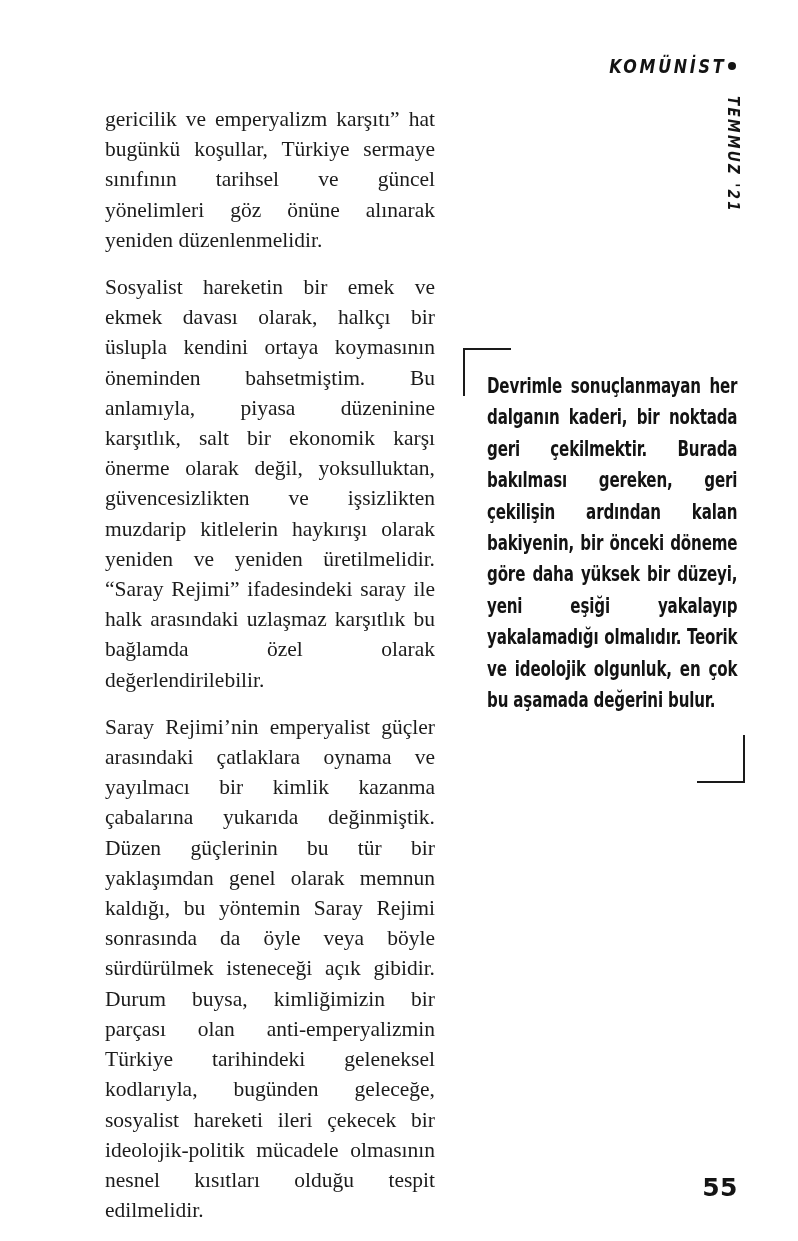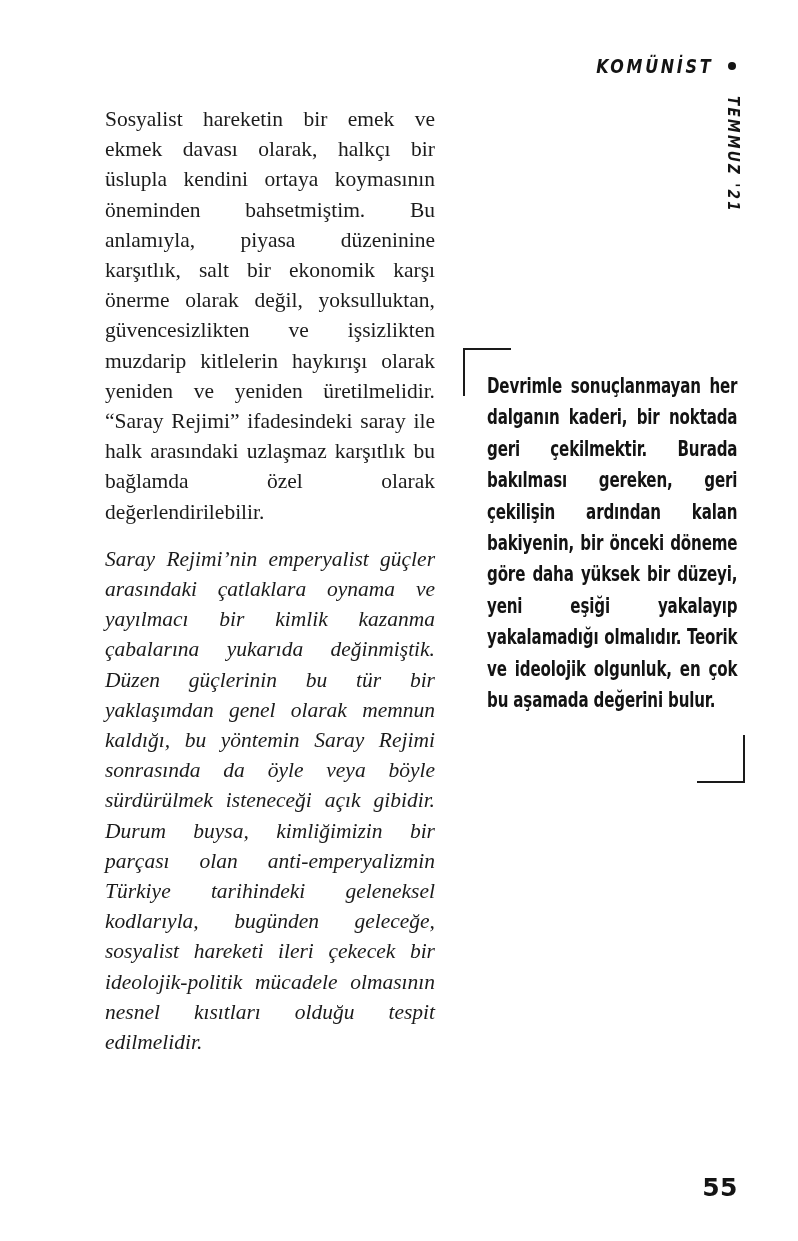--- a/index.html
+++ b/index.html
@@ -22,21 +22,20 @@
     inset: 0;
   }
 
   
   .running-head {
     position: absolute;
     top: 55px;
     right: 62px;
     display: flex;
     align-items: center;
-    gap: 13px;
     white-space: nowrap;
   }
   .running-head-title {
     font-family: "DejaVu Sans", "Liberation Sans", sans-serif;
     font-weight: 700;
     font-style: italic;
     font-size: 19px;
     letter-spacing: 3.2px;
     color: #141414;
     transform: scaleX(0.84);
@@ -79,21 +78,20 @@
     margin: 0 0 17px 0;
     font-size: 21.5px;
     line-height: 30.2px;
     text-align: justify;
     text-justify: inter-word;
     hyphens: manual;
     color: #1b1b1b;
   }
   .body-paragraph:last-child {
     margin-bottom: 14px;
-    font-style: italic;
   }
 
   
   .pullquote {
     position: absolute;
     left: 463px;
     top: 348px;
     width: 282px;
     height: 435px;
     text-decoration: underline;
@@ -152,20 +150,21 @@
 <div class="page">
 
   <div class="running-head">
     <span class="running-head-title">KOMÜNİST</span>
     <span class="running-head-bullet"></span>
   </div>
 
   <div class="issue-marker">TEMMUZ '21</div>
 
   <div class="body-column">
+    <p class="body-paragraph">gericilik ve emperyalizm karşıtı” hat bugünkü koşullar, Türkiye sermaye sınıfının tarihsel ve güncel yönelimleri göz önüne alınarak yeniden düzenlenmelidir.</p>
     <p class="body-paragraph">Sosyalist hareketin bir emek ve ekmek davası olarak, halkçı bir üslupla kendini ortaya koymasının öneminden bahsetmiştim. Bu anlamıyla, piyasa düzeninine karşıtlık, salt bir ekonomik karşı önerme olarak değil, yoksulluktan, güvencesizlikten ve işsizlikten muzdarip kitlelerin haykırışı olarak yeniden ve yeniden üretilmelidir. “Saray Rejimi” ifadesindeki saray ile halk arasındaki uzlaşmaz karşıtlık bu bağlamda özel olarak değerlendirilebilir.</p>
     <p class="body-paragraph">Saray Rejimi’nin emperyalist güçler arasındaki çatlaklara oynama ve yayılmacı bir kimlik kazanma çabalarına yukarıda değinmiştik. Düzen güçlerinin bu tür bir yaklaşımdan genel olarak memnun kaldığı, bu yöntemin Saray Rejimi sonrasında da öyle veya böyle sürdürülmek isteneceği açık gibidir. Durum buysa, kimliğimizin bir parçası olan anti-emperyalizmin Türkiye tarihindeki geleneksel kodlarıyla, bugünden geleceğe, sosyalist hareketi ileri çekecek bir ideolojik-politik mücadele olmasının nesnel kısıtları olduğu tespit edilmelidir.</p>
   </div>
 
   <div class="pullquote">
     <span class="pullquote-bracket top-left"></span>
     <span class="pullquote-bracket bottom-right"></span>
     <p class="pullquote-text">Devrimle sonuçlanmayan her dalganın kaderi, bir noktada geri çekilmektir. Burada bakılması gereken, geri çekilişin ardından kalan bakiyenin, bir önceki döneme göre daha yüksek bir düzeyi, yeni eşiği yakalayıp yakalamadığı olmalıdır. Teorik ve ideolojik olgunluk, en çok bu aşamada değerini bulur.</p>
   </div>
 

